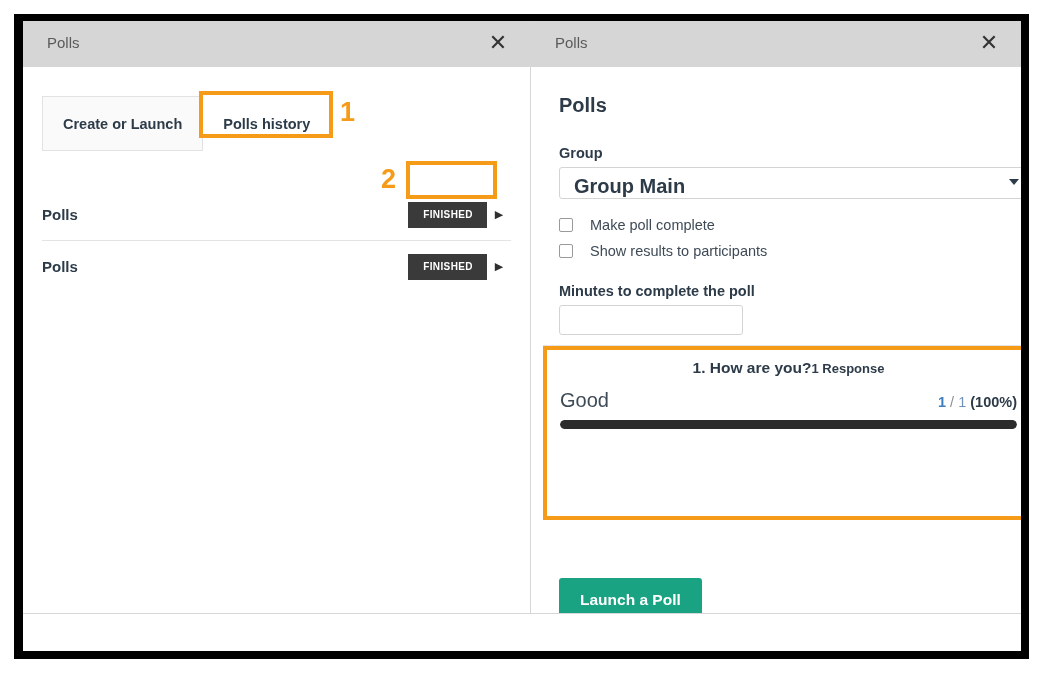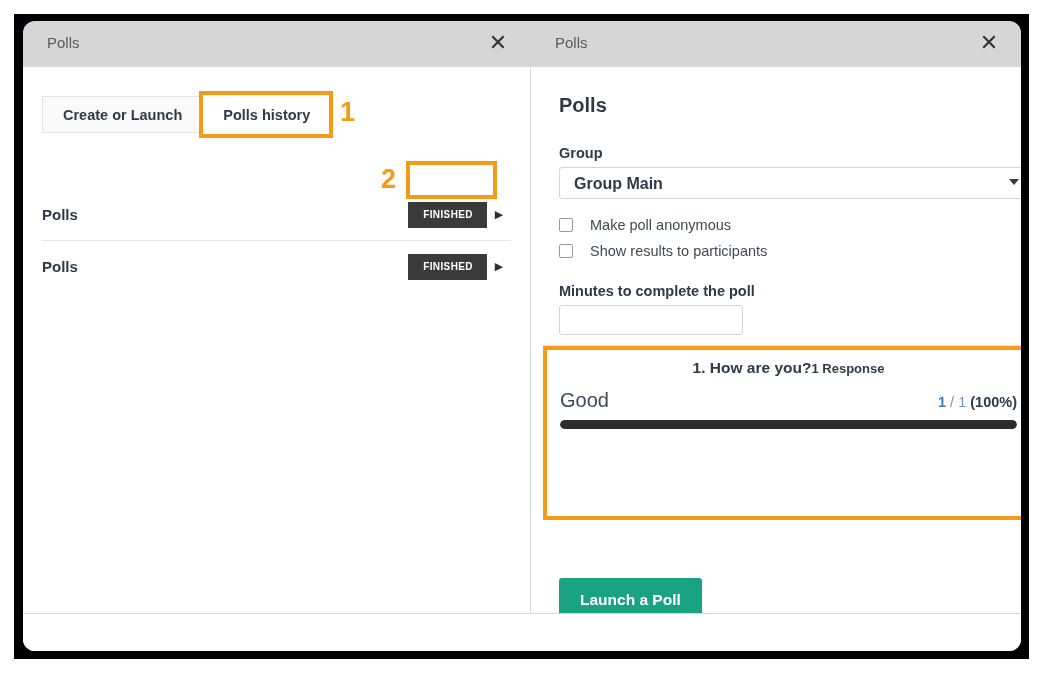--- a/index.html
+++ b/index.html
@@ -27,21 +27,20 @@
     width: 1015px; height: 645px;
     background: #000000;
     box-sizing: border-box;
     padding: 7px 8px 8px 9px;
   }
   .frame-inner {
     position: relative;
     width: 100%; height: 100%;
     background: #1d4ed8;
     overflow: hidden;
-    border-radius: 12px;
   }
 
   
   .panel {
     position: absolute;
     top: 0;
     bottom: 0;
     box-sizing: border-box;
   }
   .panel-left  { left: 0;     width: 508px; border-right: 1px solid #d7d7d7; }
@@ -84,21 +83,21 @@
 
   
   .tabstrip {
     position: absolute;
     left: 19px;
     top: 29px;
     display: flex;
   }
   .tab {
     box-sizing: border-box;
-    height: 37px;
+    height: 55px;
     padding: 0 20px;
     display: flex;
     align-items: center;
     font-size: 14.5px;
     font-weight: bold;
     color: #2d3b49;
     background: #fafafa;
     border: 1px solid #e2e2e2;
     cursor: pointer;
     white-space: nowrap;
@@ -213,21 +212,21 @@
     box-sizing: border-box;
     border: 1px solid #d4d4d4;
     border-radius: 3px;
     background: #ffffff;
     cursor: pointer;
   }
   .select-box .sel-value {
     position: absolute;
     left: 14px;
     top: 7px;
-    font-size: 16px;
+    font-size: 20px;
     font-weight: bold;
     color: #2d3b49;
   }
   .select-box .sel-caret {
     position: absolute;
     right: 13px;
     top: 11px;
     width: 0; height: 0;
     border-left: 5px solid transparent;
     border-right: 5px solid transparent;
@@ -428,21 +427,21 @@
 
             <div class="field-label lbl-group">Group</div>
 
             <div class="select-box">
               <span class="sel-value">Group Main</span>
               <span class="sel-caret"></span>
             </div>
 
             <div class="checkrow ck-anon">
               <span class="checkbox"></span>
-              <span class="ck-label">Make poll anonymous</span>
+              <span class="ck-label">Make poll complete</span>
             </div>
 
             <div class="checkrow ck-show">
               <span class="checkbox"></span>
               <span class="ck-label">Show results to participants</span>
             </div>
 
             <div class="field-label lbl-minutes">Minutes to complete the poll</div>
 
             <input class="minutes-input" type="text" placeholder="" style="">

